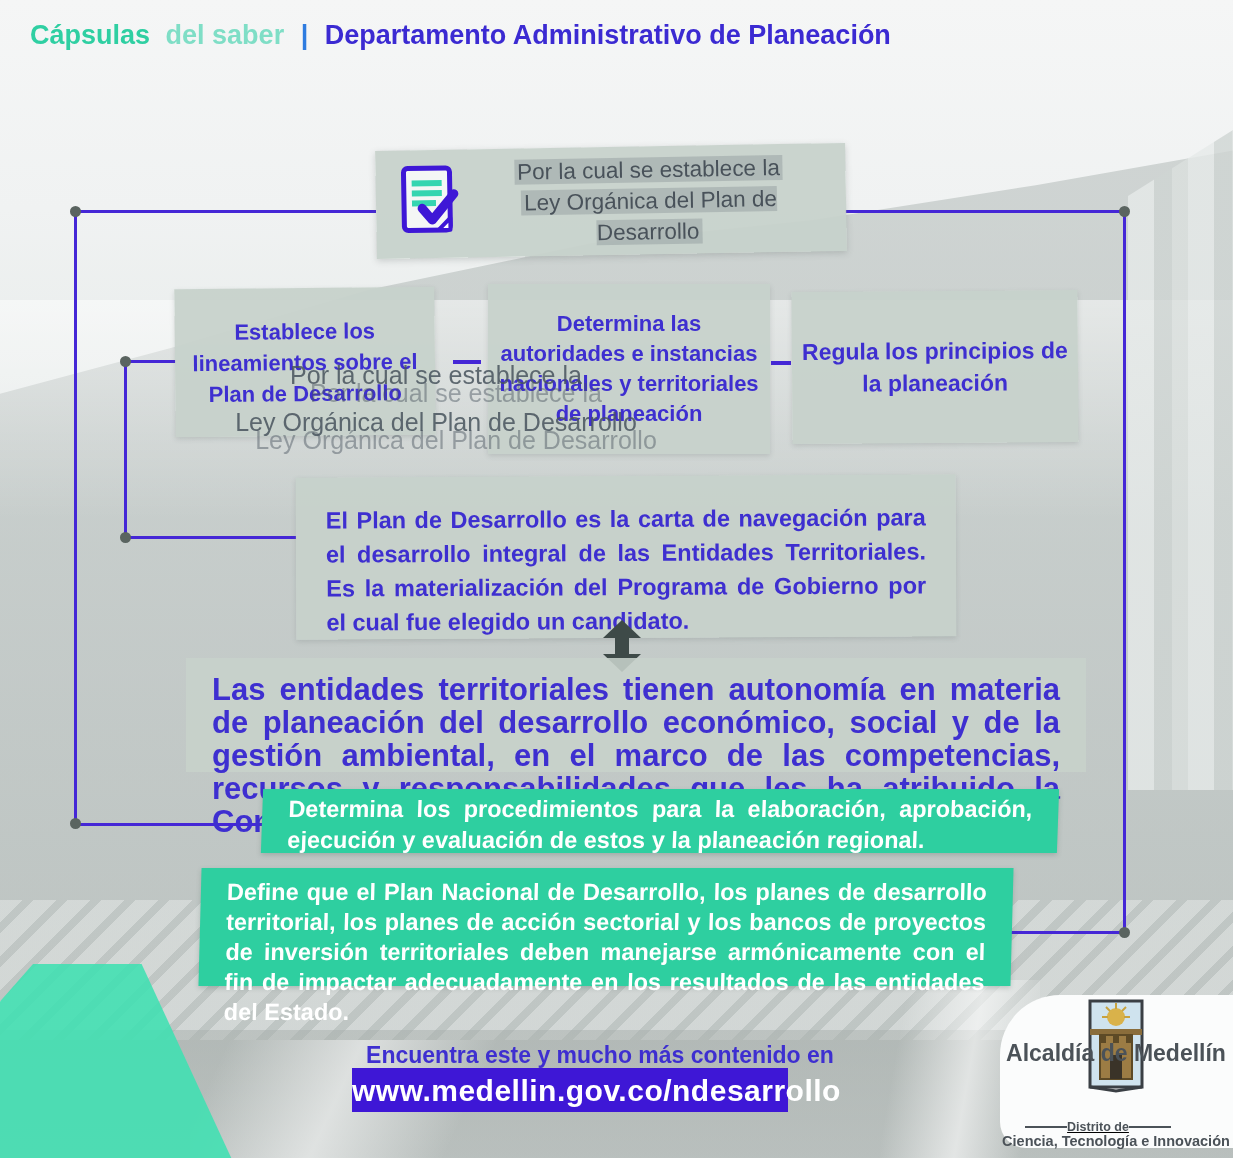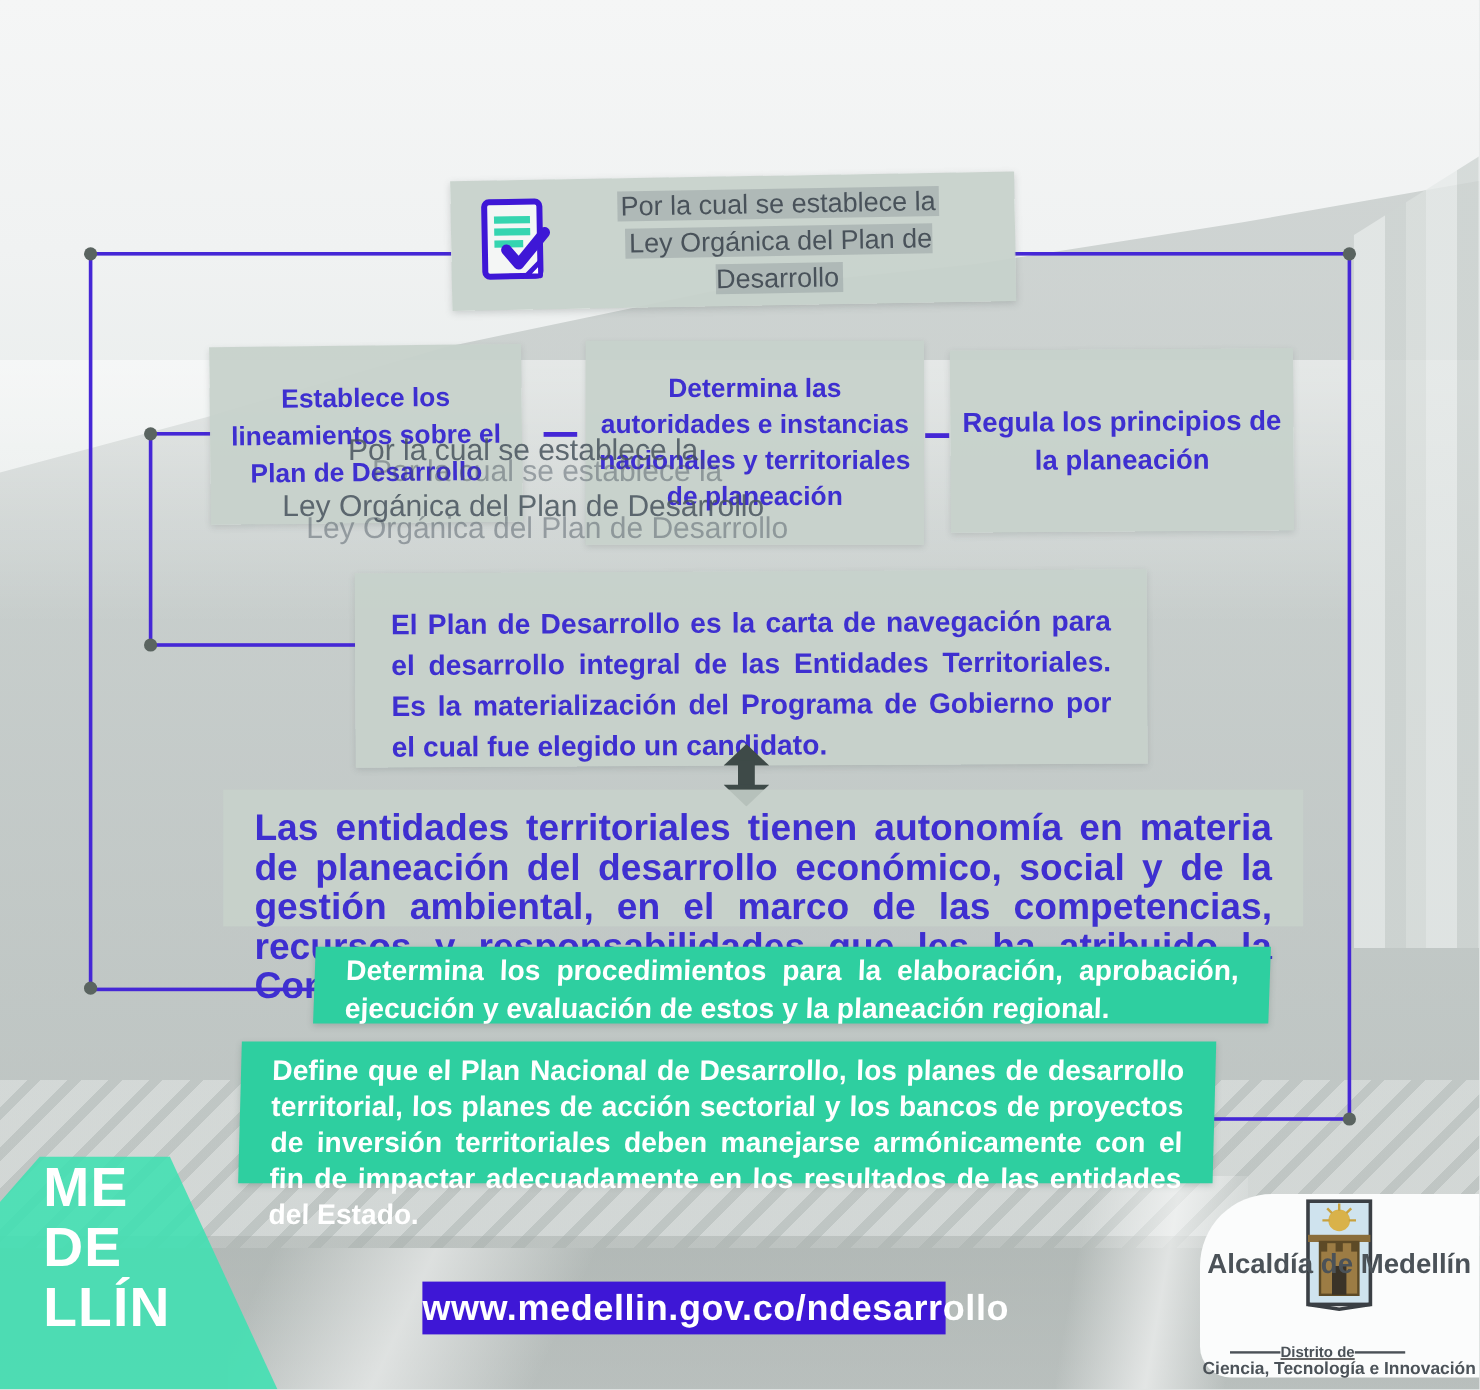--- a/index.html
+++ b/index.html
@@ -99,20 +99,26 @@
 
   <div class="abs bg-sky"></div>
   <div class="abs bg-hill"></div>
   <div class="abs bg-fog"></div>
   <div class="abs bg-building"></div>
   <div class="abs bg-roofband"></div>
   <div class="abs bg-wall"></div>
   <div class="abs bg-streak"></div>
   <div class="abs bg-streak2"></div>
 
+  <div class="abs header">
+    <span class="brand-strong">Cápsulas</span>
+    <span class="brand-light">del saber</span>
+    <span class="header-sep">|</span>
+    <span class="header-title">Departamento Administrativo de Planeación</span>
+  </div>
 
   <div class="abs line" style="left:75px;top:210px;width:301px;height:3px;"></div>
   <div class="abs line" style="left:845px;top:210px;width:280px;height:3px;"></div>
   <div class="abs line" style="left:74px;top:210px;width:3px;height:616px;"></div>
   <div class="abs line" style="left:124px;top:361px;width:3px;height:178px;"></div>
   <div class="abs line" style="left:124px;top:360px;width:52px;height:3px;"></div>
   <div class="abs line" style="left:124px;top:536px;width:172px;height:3px;"></div>
   <div class="abs line" style="left:74px;top:823px;width:190px;height:3px;"></div>
   <div class="abs line" style="left:1123px;top:210px;width:3px;height:725px;"></div>
   <div class="abs line" style="left:1010px;top:931px;width:116px;height:3px;"></div>
@@ -168,26 +174,22 @@
     <rect x="12" y="14" width="14" height="24" fill="#3e4a48"></rect>
     <path d="M0 34 L38 34 L19 52 Z" fill="#3e4a48"></path>
   </svg>
 
   <div class="abs autonomy">Las entidades territoriales tienen autonomía en materia de planeación del desarrollo económico, social y de la gestión ambiental, en el marco de las competencias, recursos y responsabilidades que les ha atribuido la Constitución y la ley.</div>
 
   <div class="abs teal-box procedures">Determina los procedimientos para la elaboración, aprobación, ejecución y evaluación de estos y la planeación regional.</div>
   <div class="abs teal-box defines">Define que el Plan Nacional de Desarrollo, los planes de desarrollo territorial, los planes de acción sectorial y los bancos de proyectos de inversión territoriales deben manejarse armónicamente con el fin de impactar adecuadamente en los resultados de las entidades del Estado.</div>
 
   <div class="abs med-shape"></div>
-  <div class="abs med-word">
-    <div>ME</div>
-    <div>DE</div>
-    <div>LLÍN</div>
-  </div>
-
+
+  <div class="abs cta">Encuentra este y mucho más contenido en</div>
   <div class="abs url-box">www.medellin.gov.co/ndesarrollo</div>
 
   <div class="abs logo-panel"></div>
   <svg class="abs crest" width="64" height="94" viewBox="0 0 64 94">
     <rect x="6" y="2" width="52" height="86" fill="#cfe3ee" stroke="#3a3f44" stroke-width="3"></rect>
     <circle cx="32" cy="18" r="9" fill="#d9b24a"></circle>
     <g stroke="#c8a23e" stroke-width="2">
       <line x1="32" y1="4" x2="32" y2="10"></line>
         <line x1="18" y1="18" x2="24" y2="18"></line>
       <line x1="40" y1="18" x2="46" y2="18"></line>

